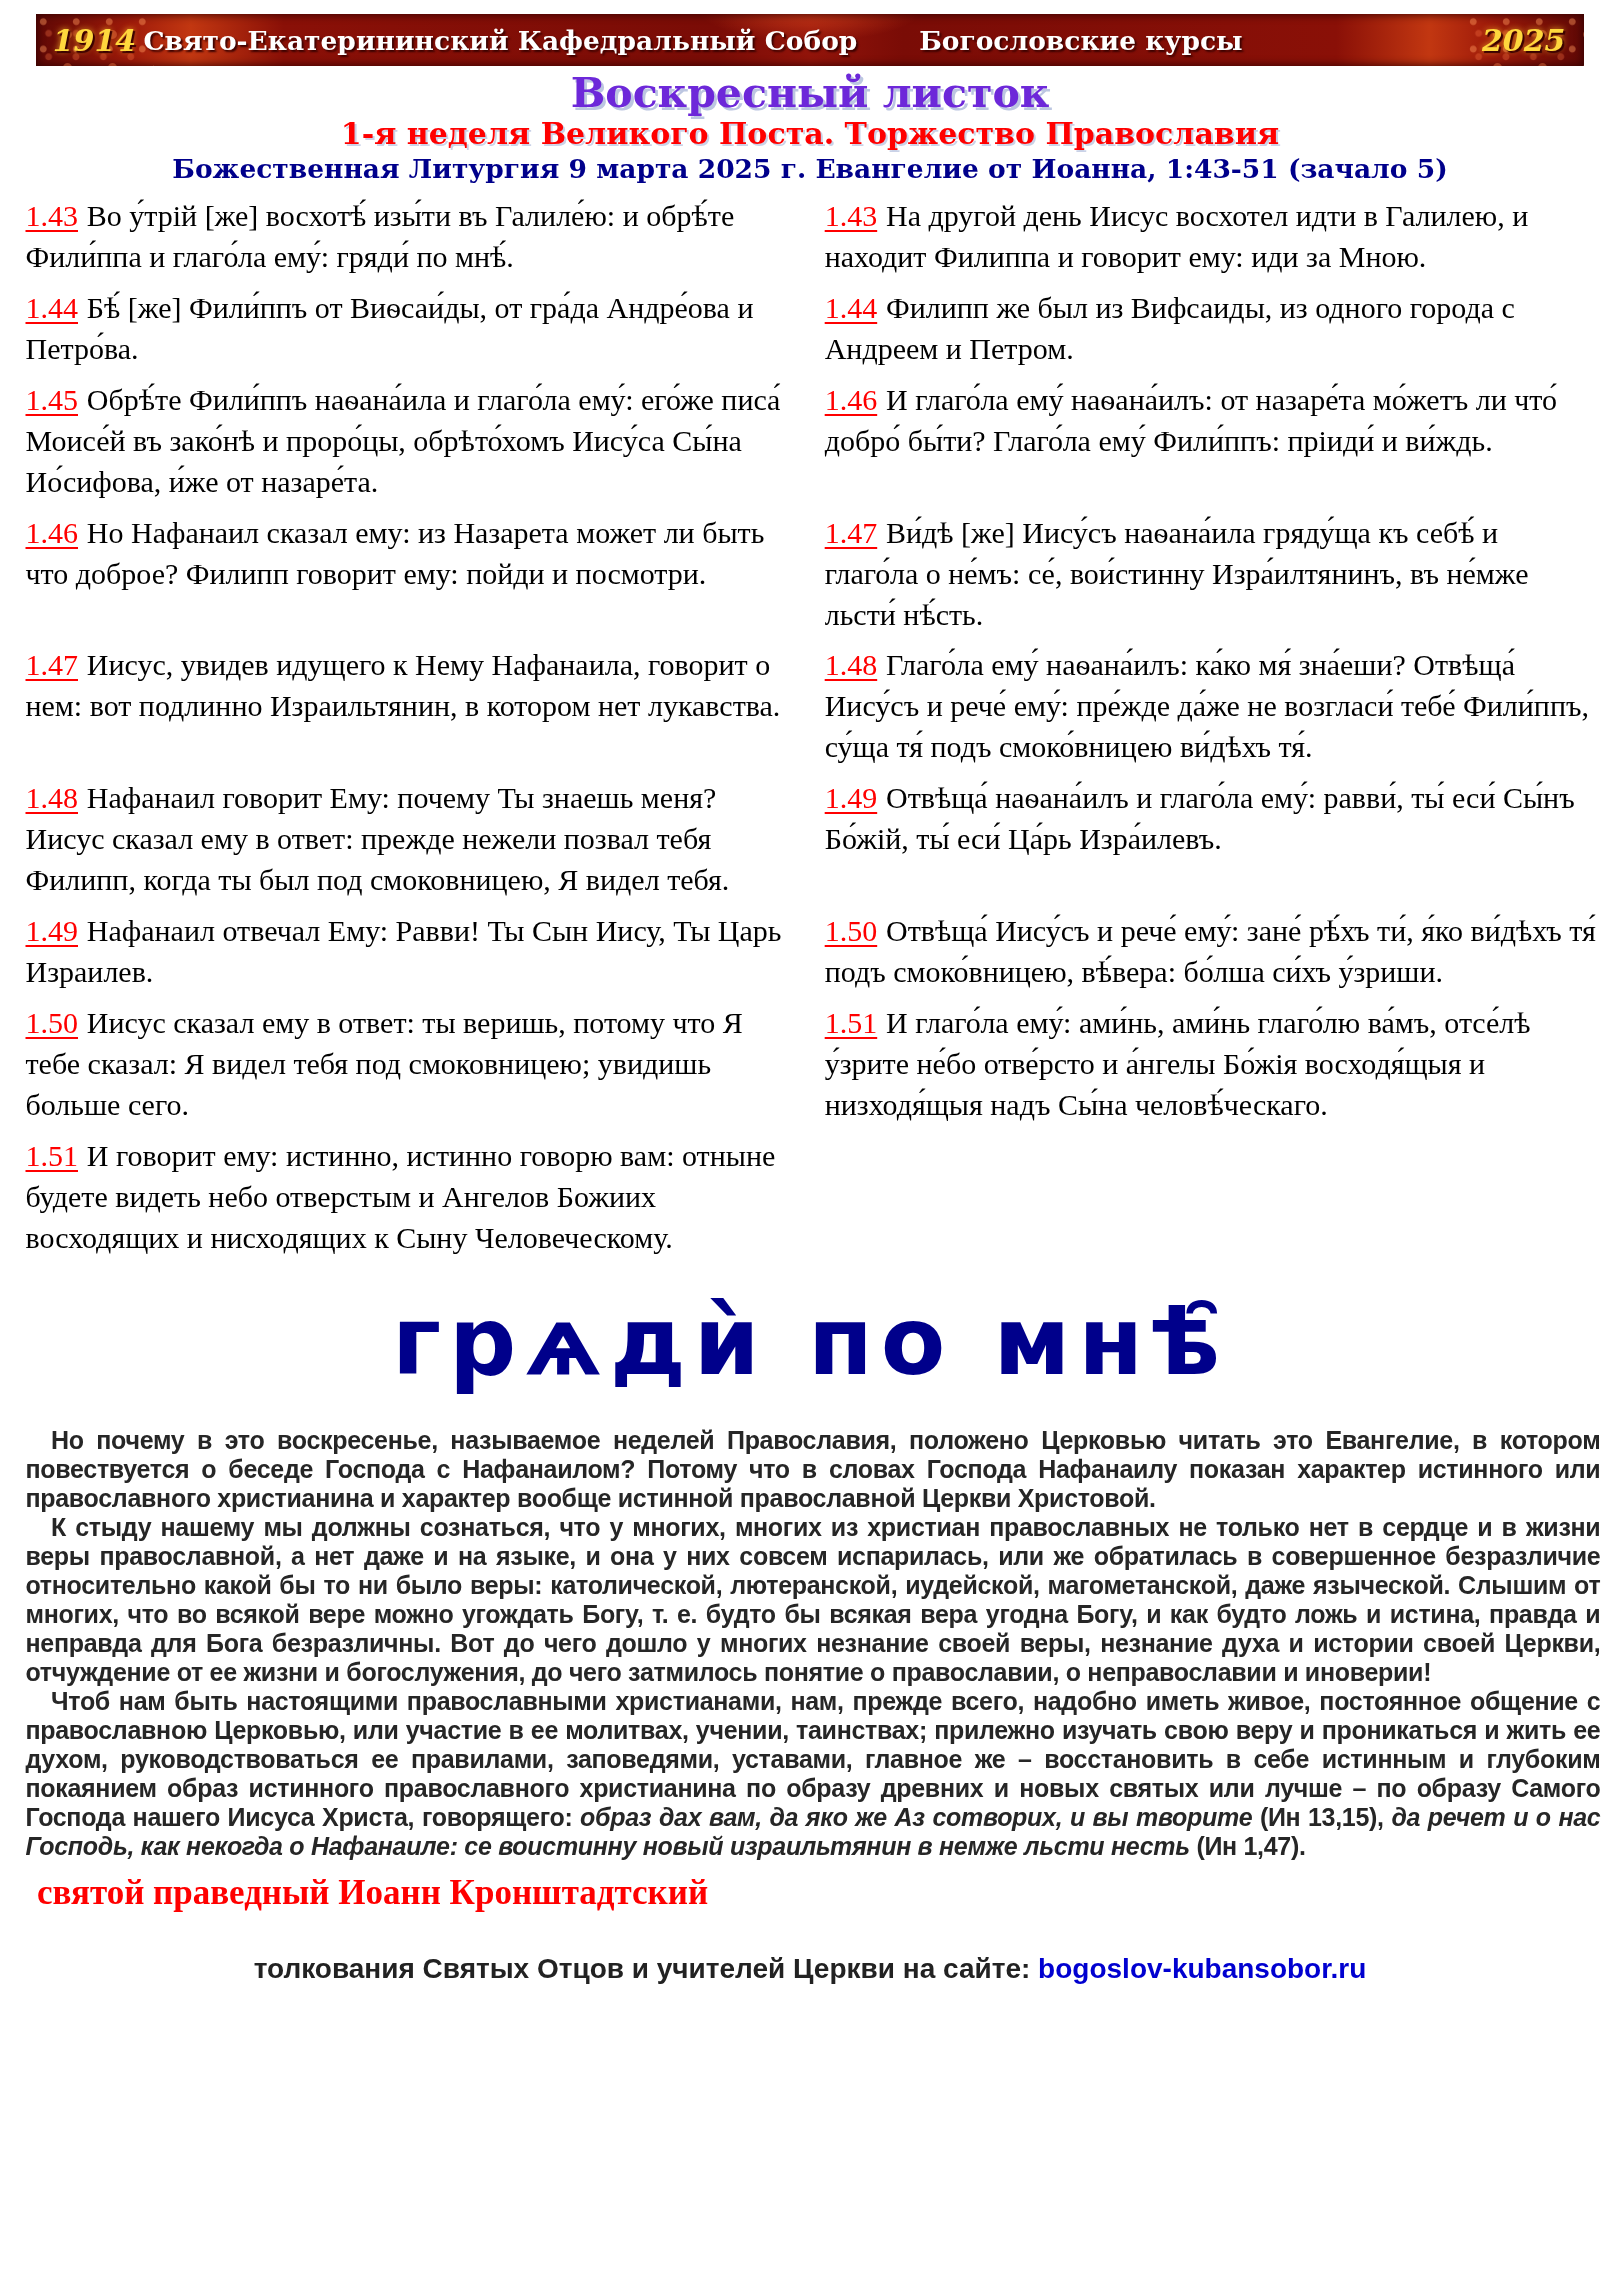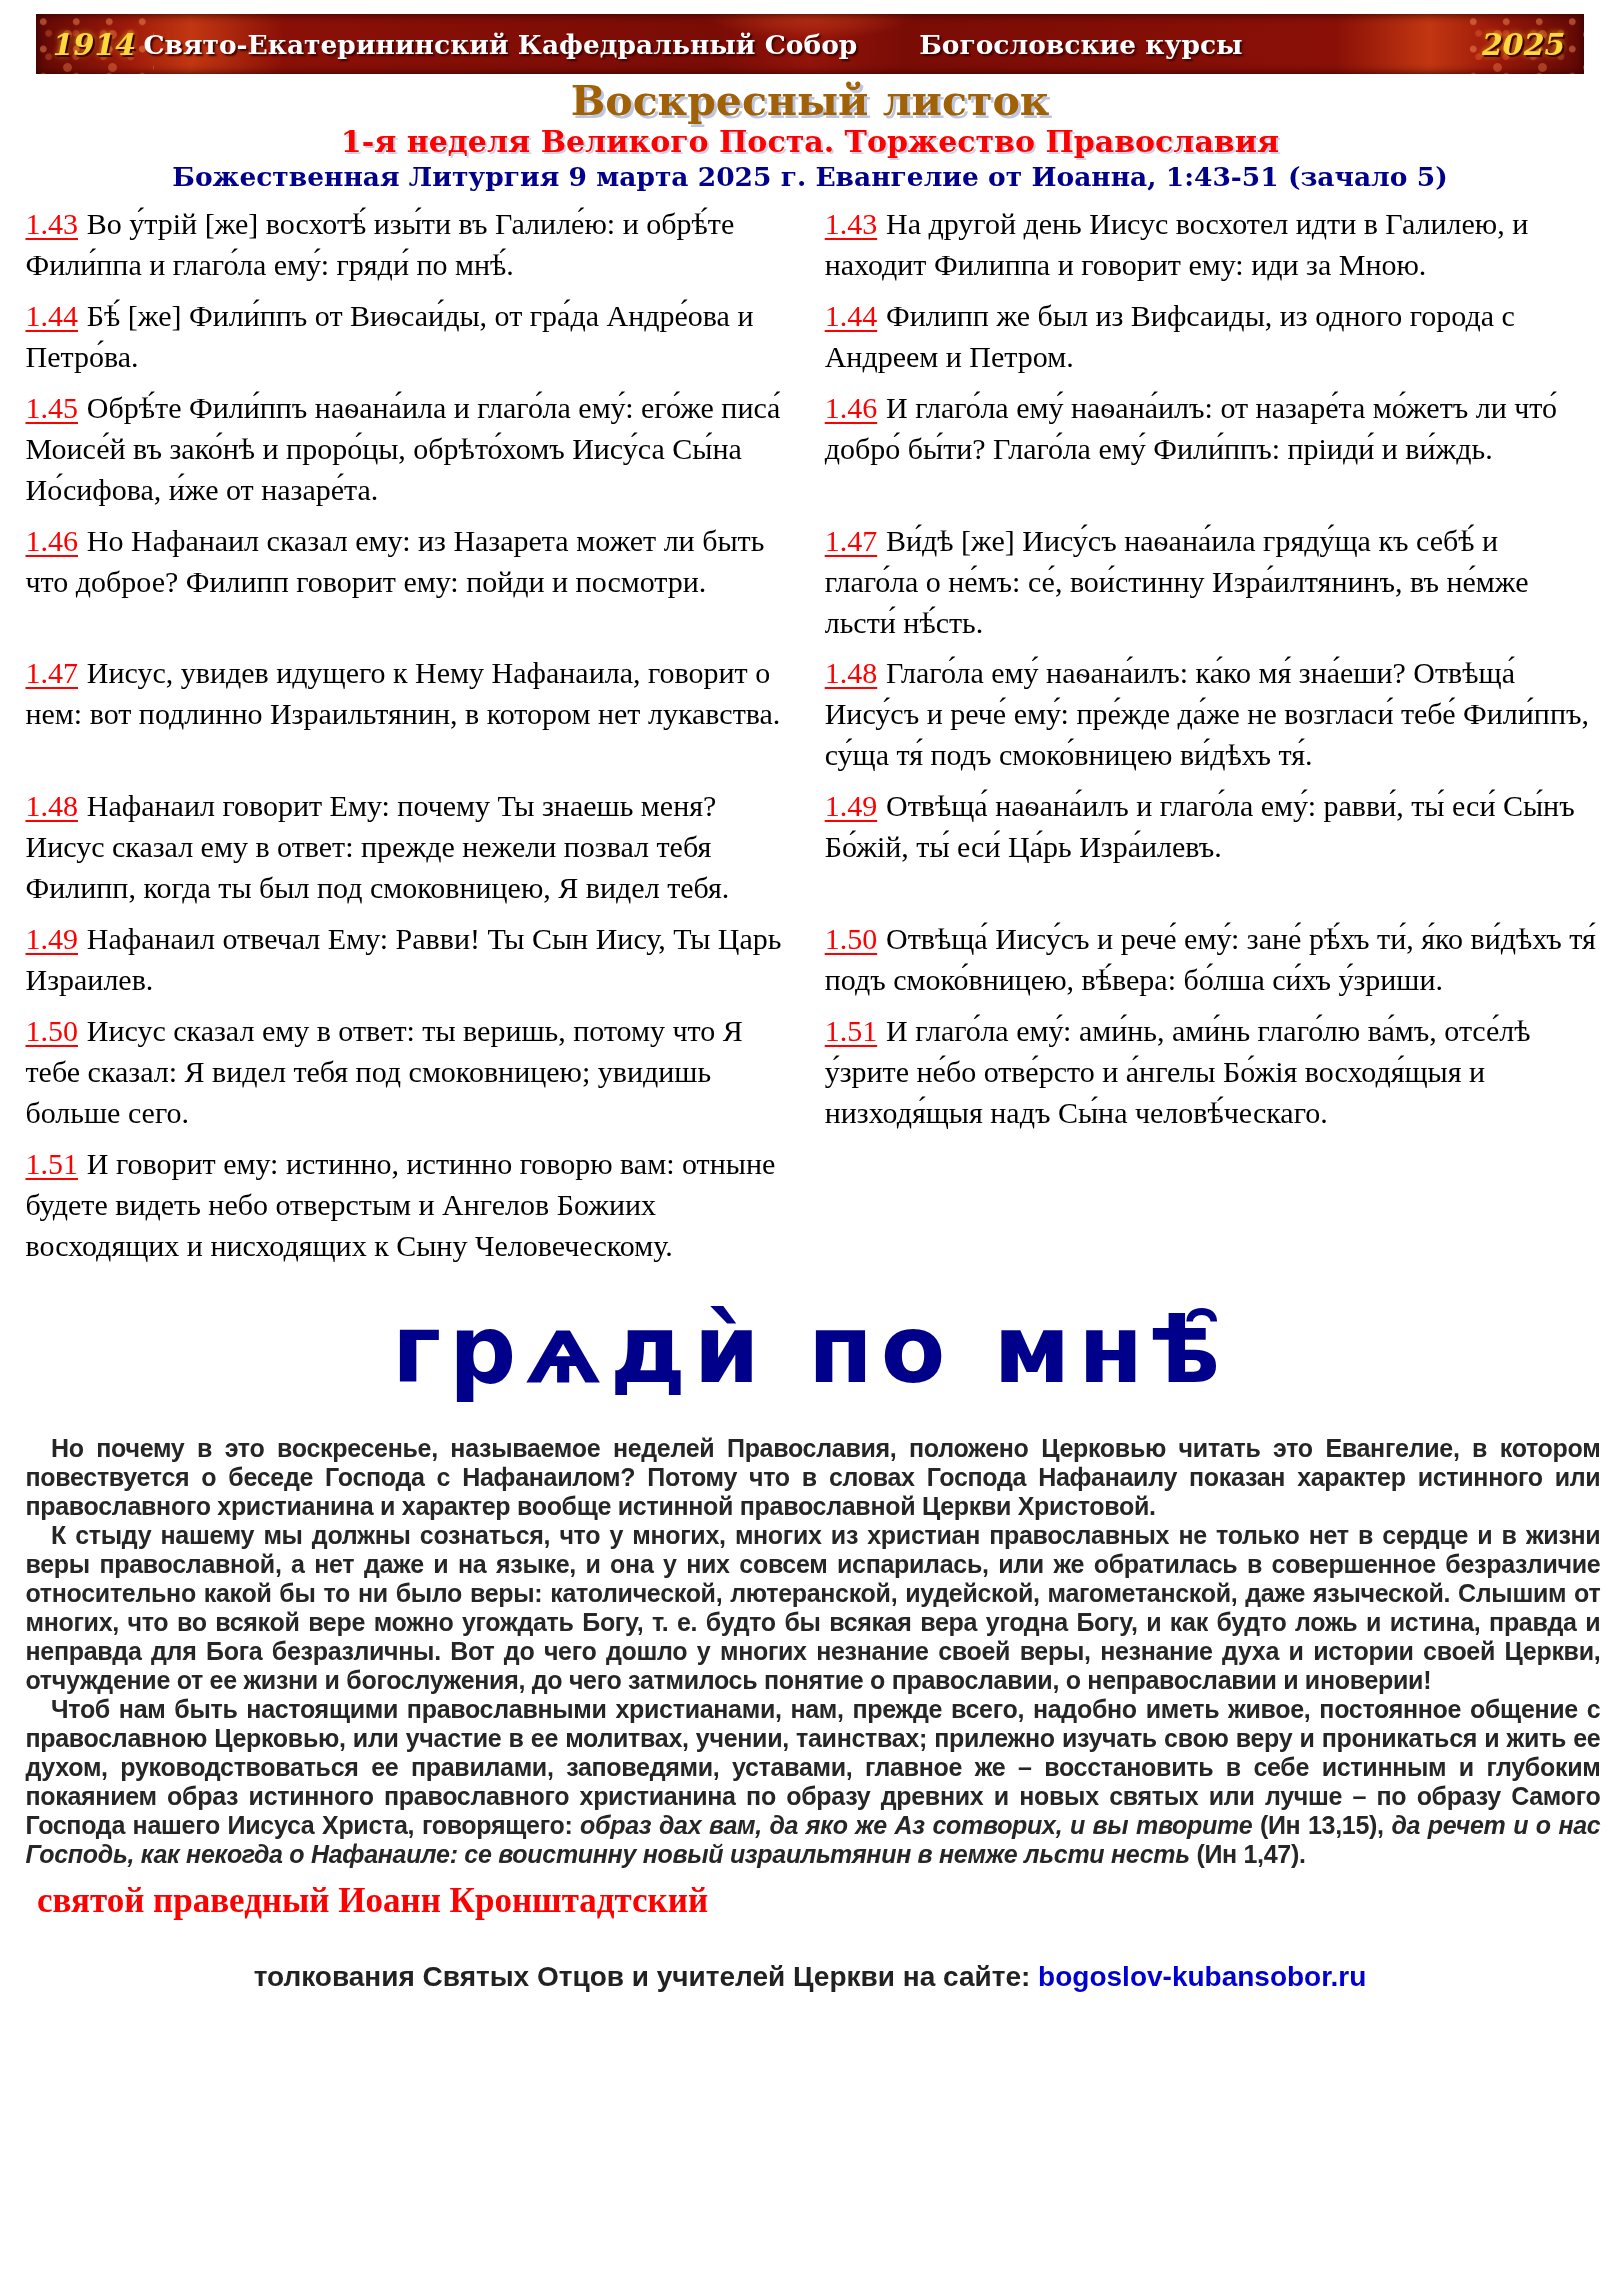--- a/index.html
+++ b/index.html
@@ -9,21 +9,21 @@
     height:2293px;
     background:#ffffff;
     overflow:hidden;
     font-family:"Liberation Serif","DejaVu Serif",serif;
   }
 
   
   .banner{
     position:relative;
     margin:13.7px 36px 0;
-    height:60px;
+    height:52px;
     background:
       radial-gradient(ellipse 157px 45px at 50% -10%, rgba(255,96,40,.50), transparent 72%),
       linear-gradient(90deg,#5f0805 0%,#9e1a0a 6%,#c23711 10%,#8a1007 16%,
                       #7a0c06 44%,#92140a 50%,#7a0c06 56%,
                       #8a1007 84%,#c23711 90%,#9e1a0a 94%,#5f0805 100%);
     box-shadow:inset 0 0 9.8px #2e0200;
   }
   .banner::before,.banner::after{
     content:"";position:absolute;top:0;bottom:0;width:118px;pointer-events:none;
     background:
@@ -48,21 +48,21 @@
     font-size:26.5px;color:#ffffff;white-space:nowrap;z-index:2;
     text-shadow:2px 2px 2px #3a0200;
   }
   .btitle.cathedral{left:30%;}
   .btitle.courses{left:67.5%;}
 
   
   .title{
     margin:5.9px 0 0;text-align:center;
     font-family:"DejaVu Serif",serif;font-weight:bold;
-    font-size:41px;line-height:43px;color:#a16207;
+    font-size:41px;line-height:43px;color:#6d28d9;
     text-shadow:2.9px 2.9px 0 rgba(122,142,196,.50);
   }
   .subtitle{
     margin:2.9px 0 0;text-align:center;
     font-family:"DejaVu Serif",serif;font-weight:bold;
     font-size:30px;line-height:33px;color:#ff0000;
     text-shadow:2px 2px 0 rgba(122,142,196,.40);
   }
   .liturgy{
     margin:3.9px 0 0;text-align:center;

